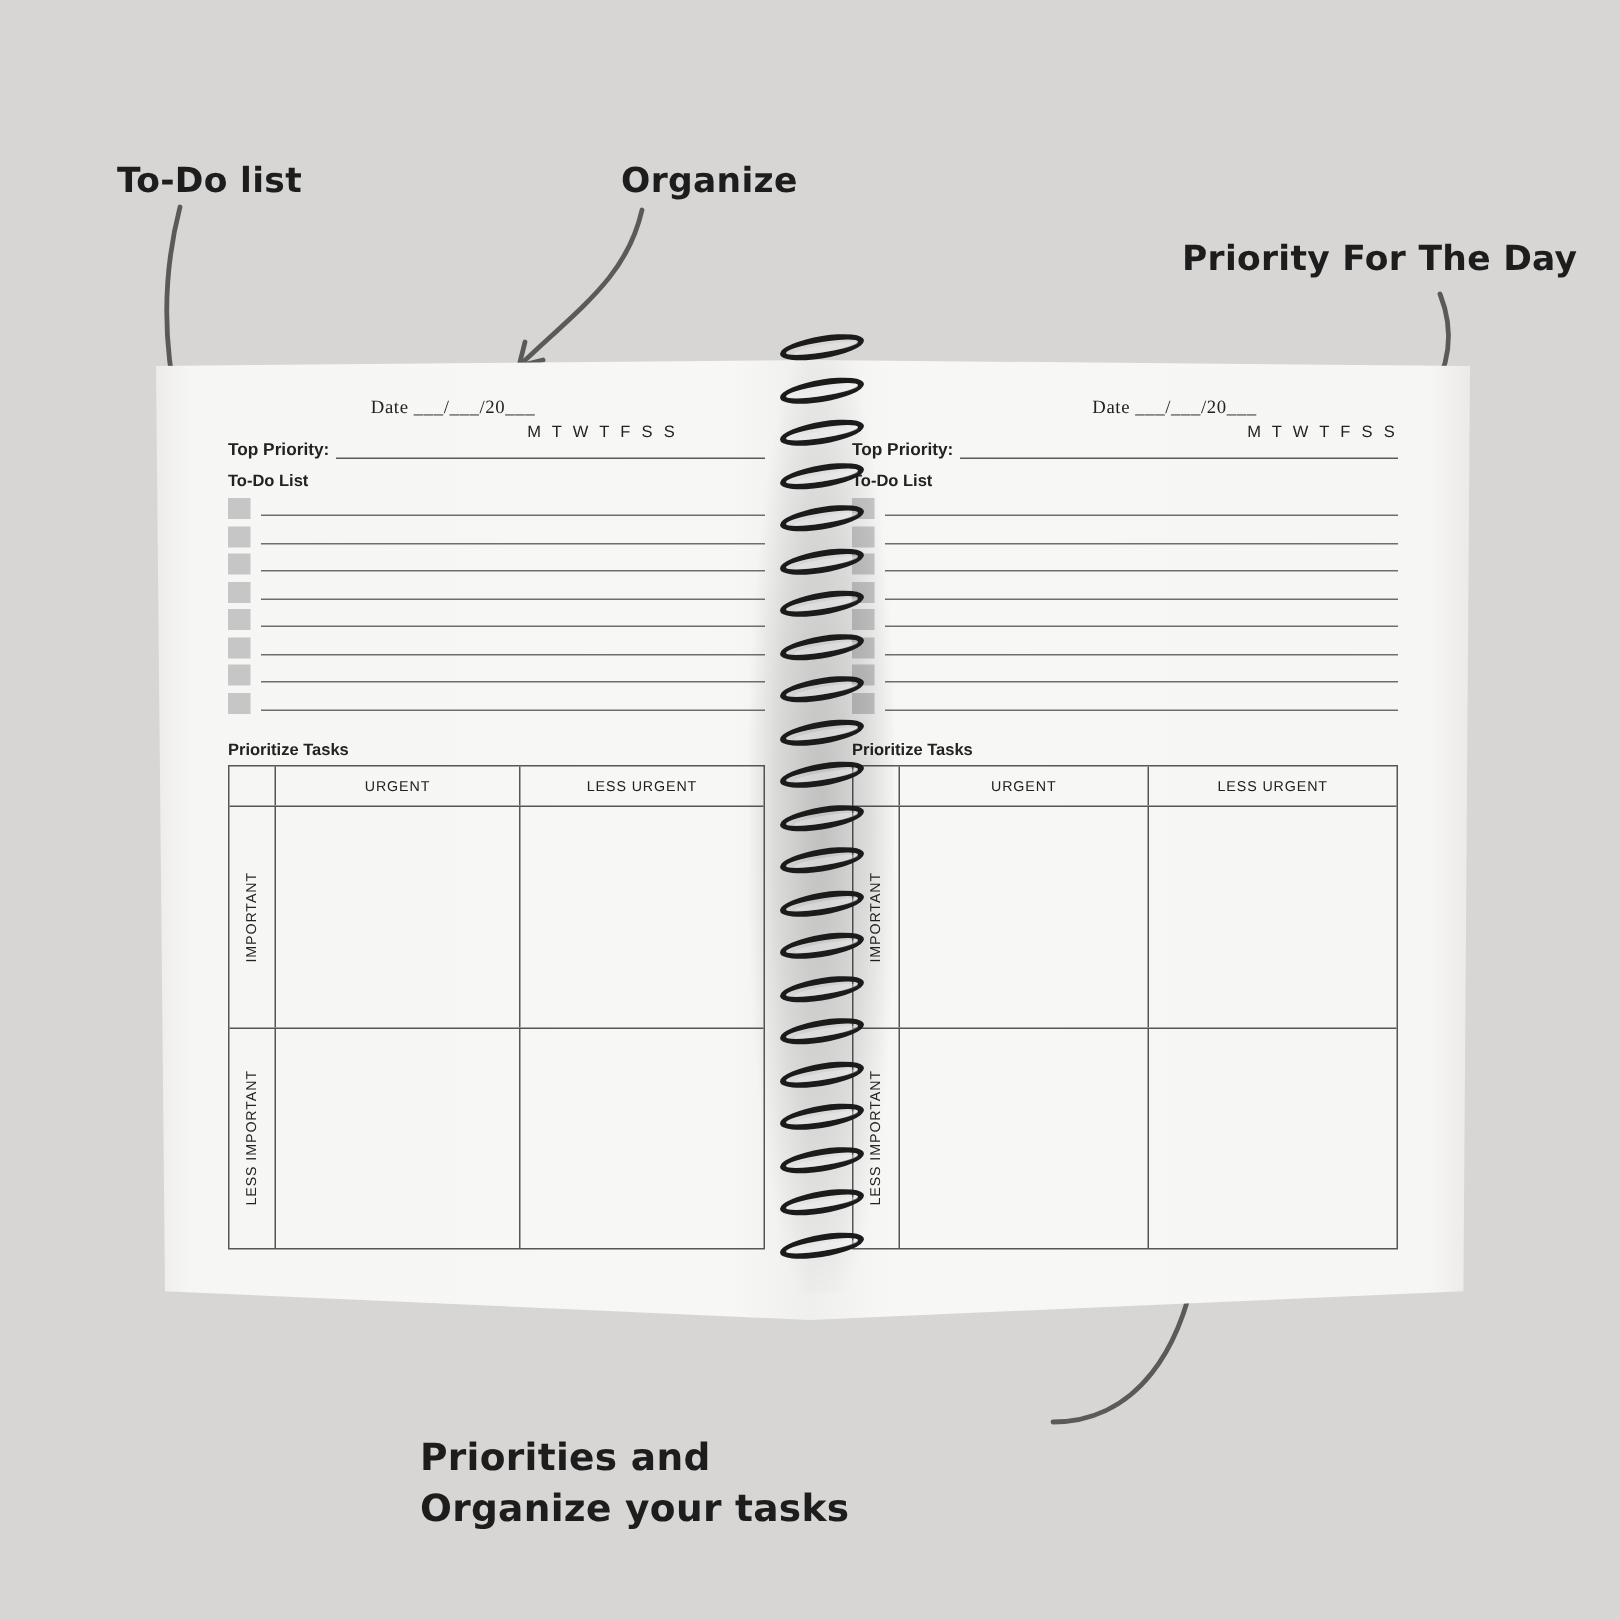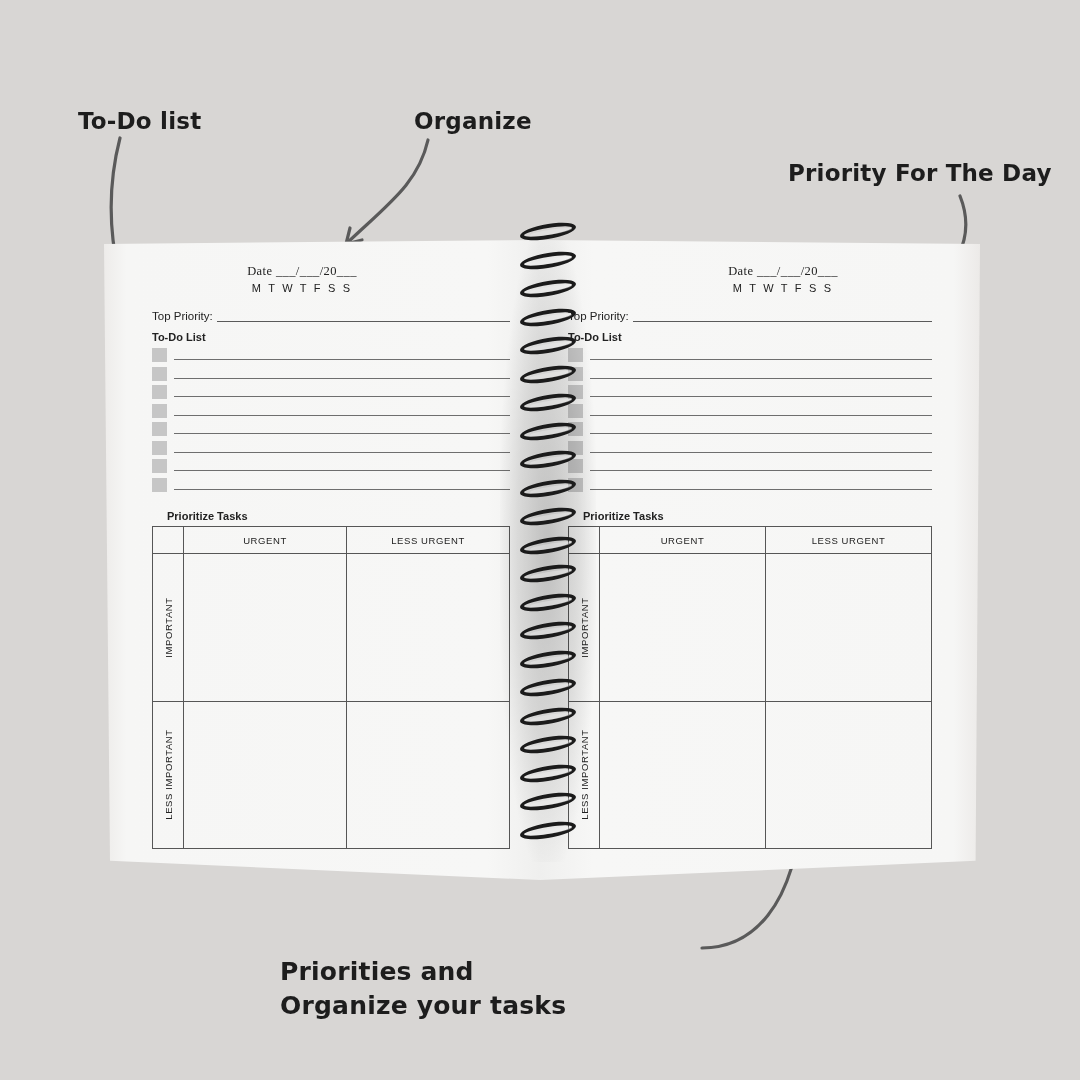--- a/index.html
+++ b/index.html
@@ -85,35 +85,34 @@
   .date-row {
     text-align: center;
     font-size: 12.5px;
     font-family: "Liberation Serif", serif;
     letter-spacing: .4px;
     margin-top: 6px;
   }
   #page-left .date-row { margin-right: 58px; }
   #page-right .date-row { margin-left: 66px; }
   .days-row {
-    text-align: center;
+    text-align: right;
     font-size: 11px;
     letter-spacing: 2.2px;
     margin-top: 3px;
     font-family: "Liberation Sans", sans-serif;
   }
   #page-left .days-row { margin-right: 58px; }
   #page-right .days-row { margin-left: 66px; }
 
   .top-priority {
     display: flex;
     align-items: flex-end;
-    margin-top: 16px;
     font-size: 11.5px;
-    font-weight: 400;
+    font-weight: 700;
   }
   .top-priority .tp-line {
     flex: 1;
     border-bottom: 1px solid #5a5a5a;
     height: 11px;
     margin-left: 4px;
   }
 
   .section-title {
     font-size: 11px;
@@ -141,21 +140,20 @@
     border-bottom: 1px solid #6e6e6e;
     height: 9px;
   }
 
   
   .matrix-title {
     font-size: 11px;
     font-weight: 700;
     margin-top: 16px;
     margin-bottom: 4px;
-    margin-left: 15px;
   }
   .matrix {
     border: 1px solid #565656;
     display: flex;
     flex-direction: column;
     height: 323px;
     box-sizing: border-box;
   }
   .matrix-head {
     display: flex;

